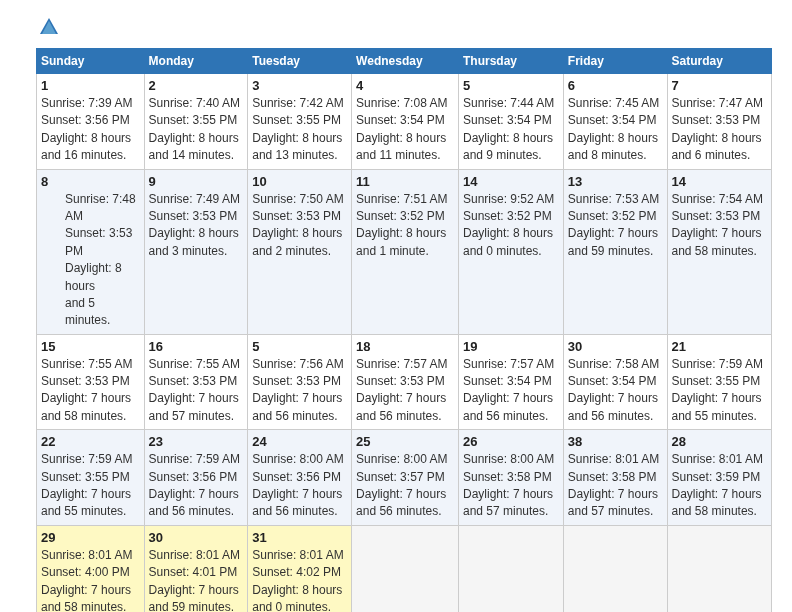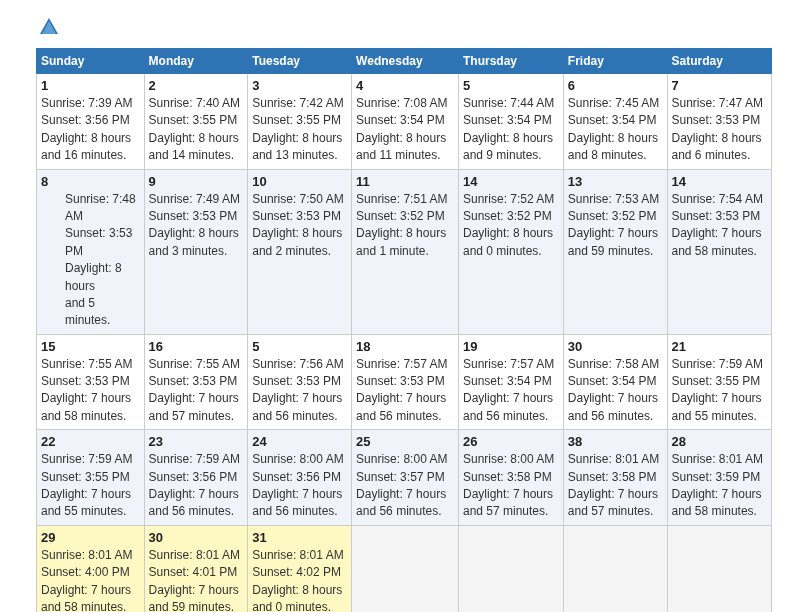--- a/index.html
+++ b/index.html
@@ -213,21 +213,21 @@
           </td>
           <td>
             <span class="day-num">11</span>
             <div class="day-info" style="white-space: pre-line;">Sunrise: 7:51 AM
 Sunset: 3:52 PM
 Daylight: 8 hours
 and 1 minute.</div>
           </td>
           <td>
             <span class="day-num">14</span>
-            <div class="day-info" style="white-space: pre-line;">Sunrise: 7:52 AM
+            <div class="day-info" style="white-space: pre-line;">Sunrise: 9:52 AM
 Sunset: 3:52 PM
 Daylight: 8 hours
 and 0 minutes.</div>
           </td>
           <td>
             <span class="day-num">13</span>
             <div class="day-info" style="white-space: pre-line;">Sunrise: 7:53 AM
 Sunset: 3:52 PM
 Daylight: 7 hours
 and 59 minutes.</div>

